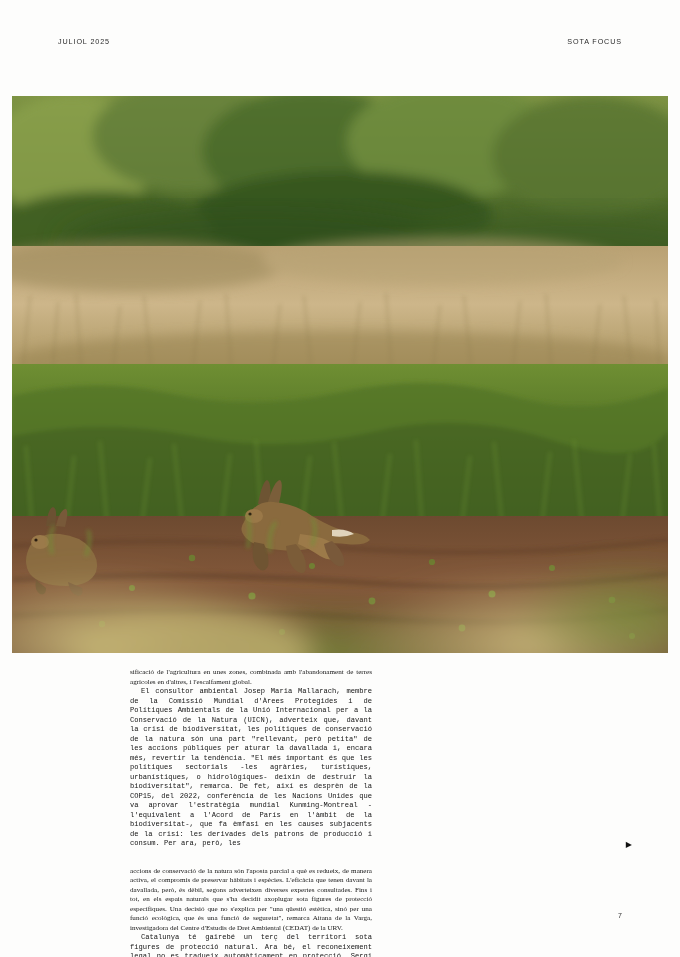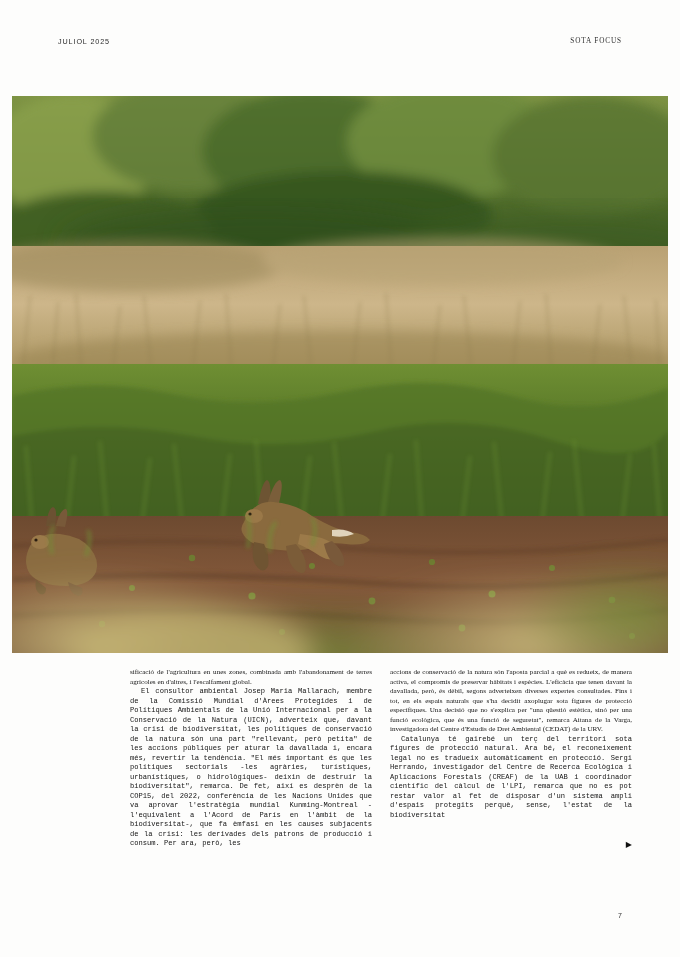--- a/index.html
+++ b/index.html
@@ -29,21 +29,21 @@
     height: 14px;
     display: flex;
     justify-content: space-between;
     align-items: center;
     font-family: "Liberation Sans", sans-serif;
     font-size: 7.2px;
     letter-spacing: 0.9px;
     color: #2b2b2b;
   }
   .runhead .left { text-transform: uppercase; text-align: center; }
-  .runhead .right { text-transform: uppercase; font-family: Liberation Serif, serif; }
+  .runhead .right { text-transform: uppercase; }
 
   
   .photo {
     position: absolute;
     left: 12px;
     top: 96px;
     width: 656px;
     height: 557px;
     overflow: hidden;
     background: #6d7a3c;
@@ -52,20 +52,21 @@
 
   
   .cols {
     position: absolute;
     left: 130px;
     top: 668px;
     width: 502px;
     height: 180px;
     display: flex;
     gap: 18px;
+    flex-direction: column;
   }
   .col {
     width: 242px;
     font-size: 7.1px;
     line-height: 9.5px;
     text-align: justify;
     text-justify: inter-word;
     hyphens: auto;
     color: #141414;
   }

